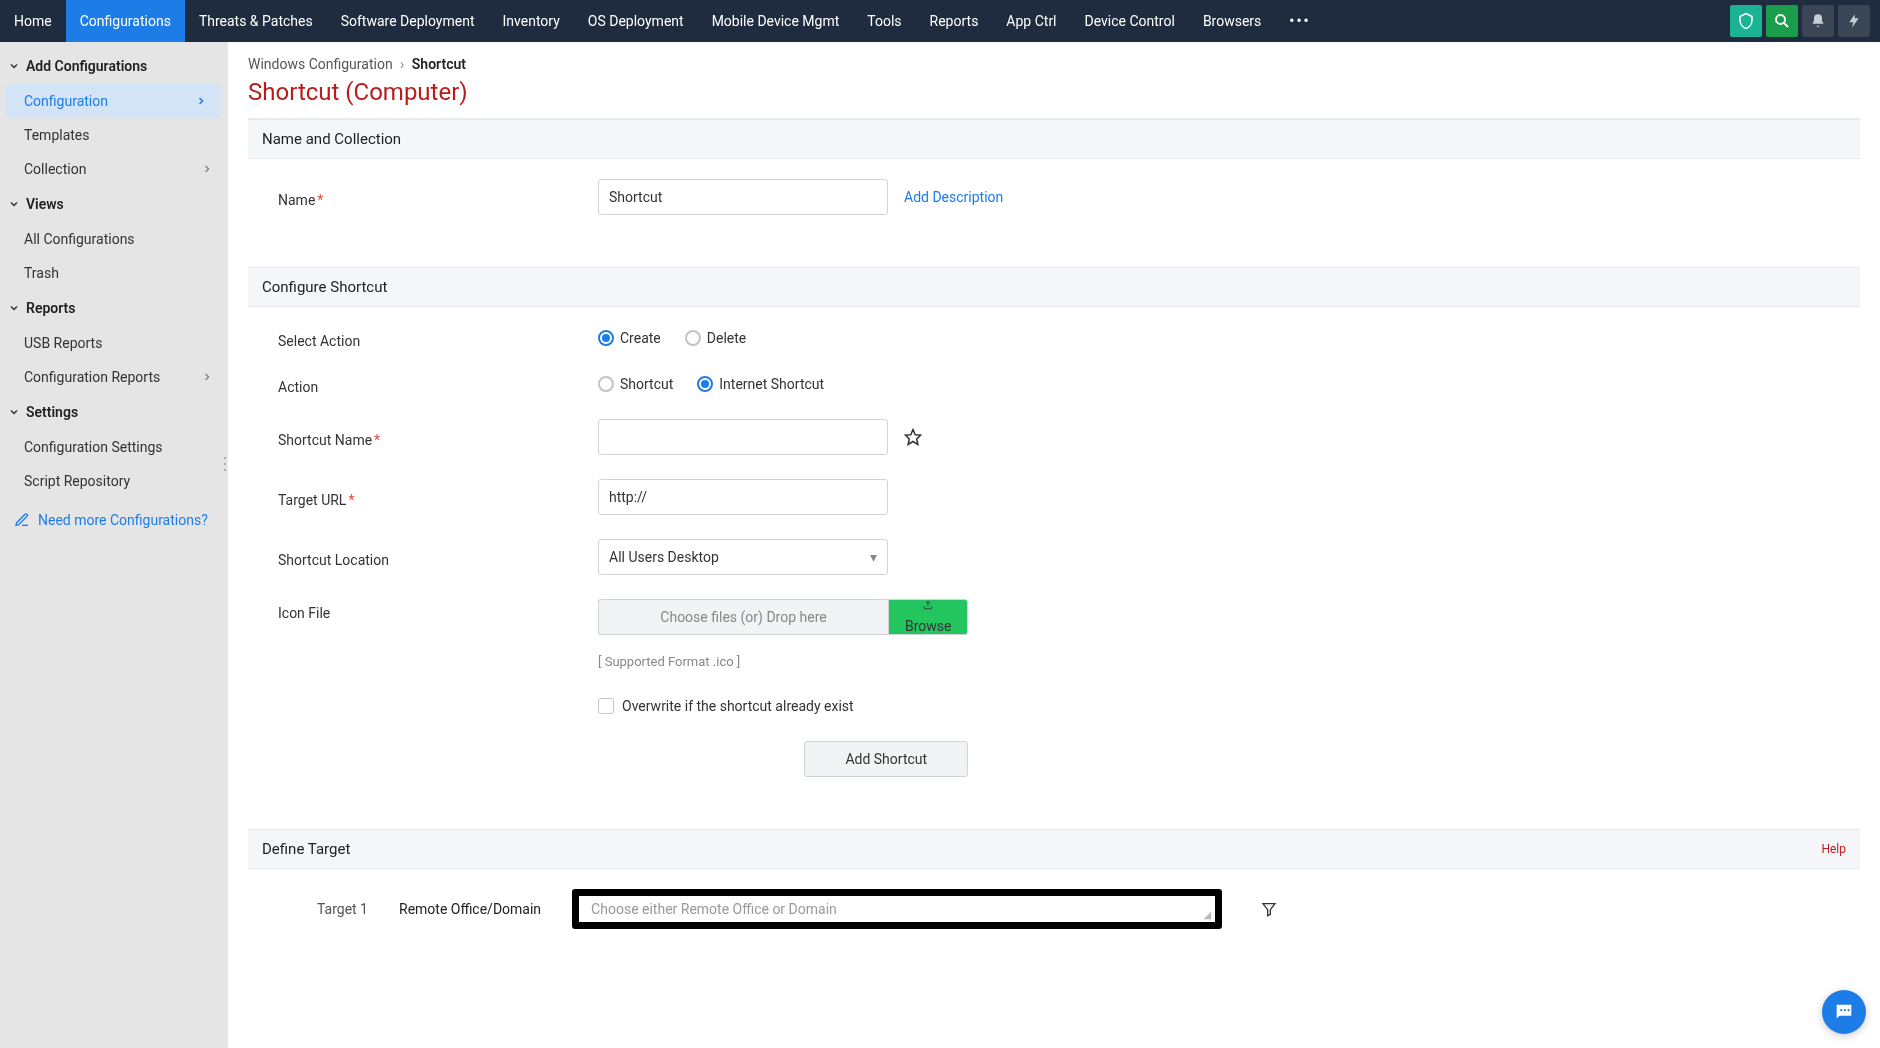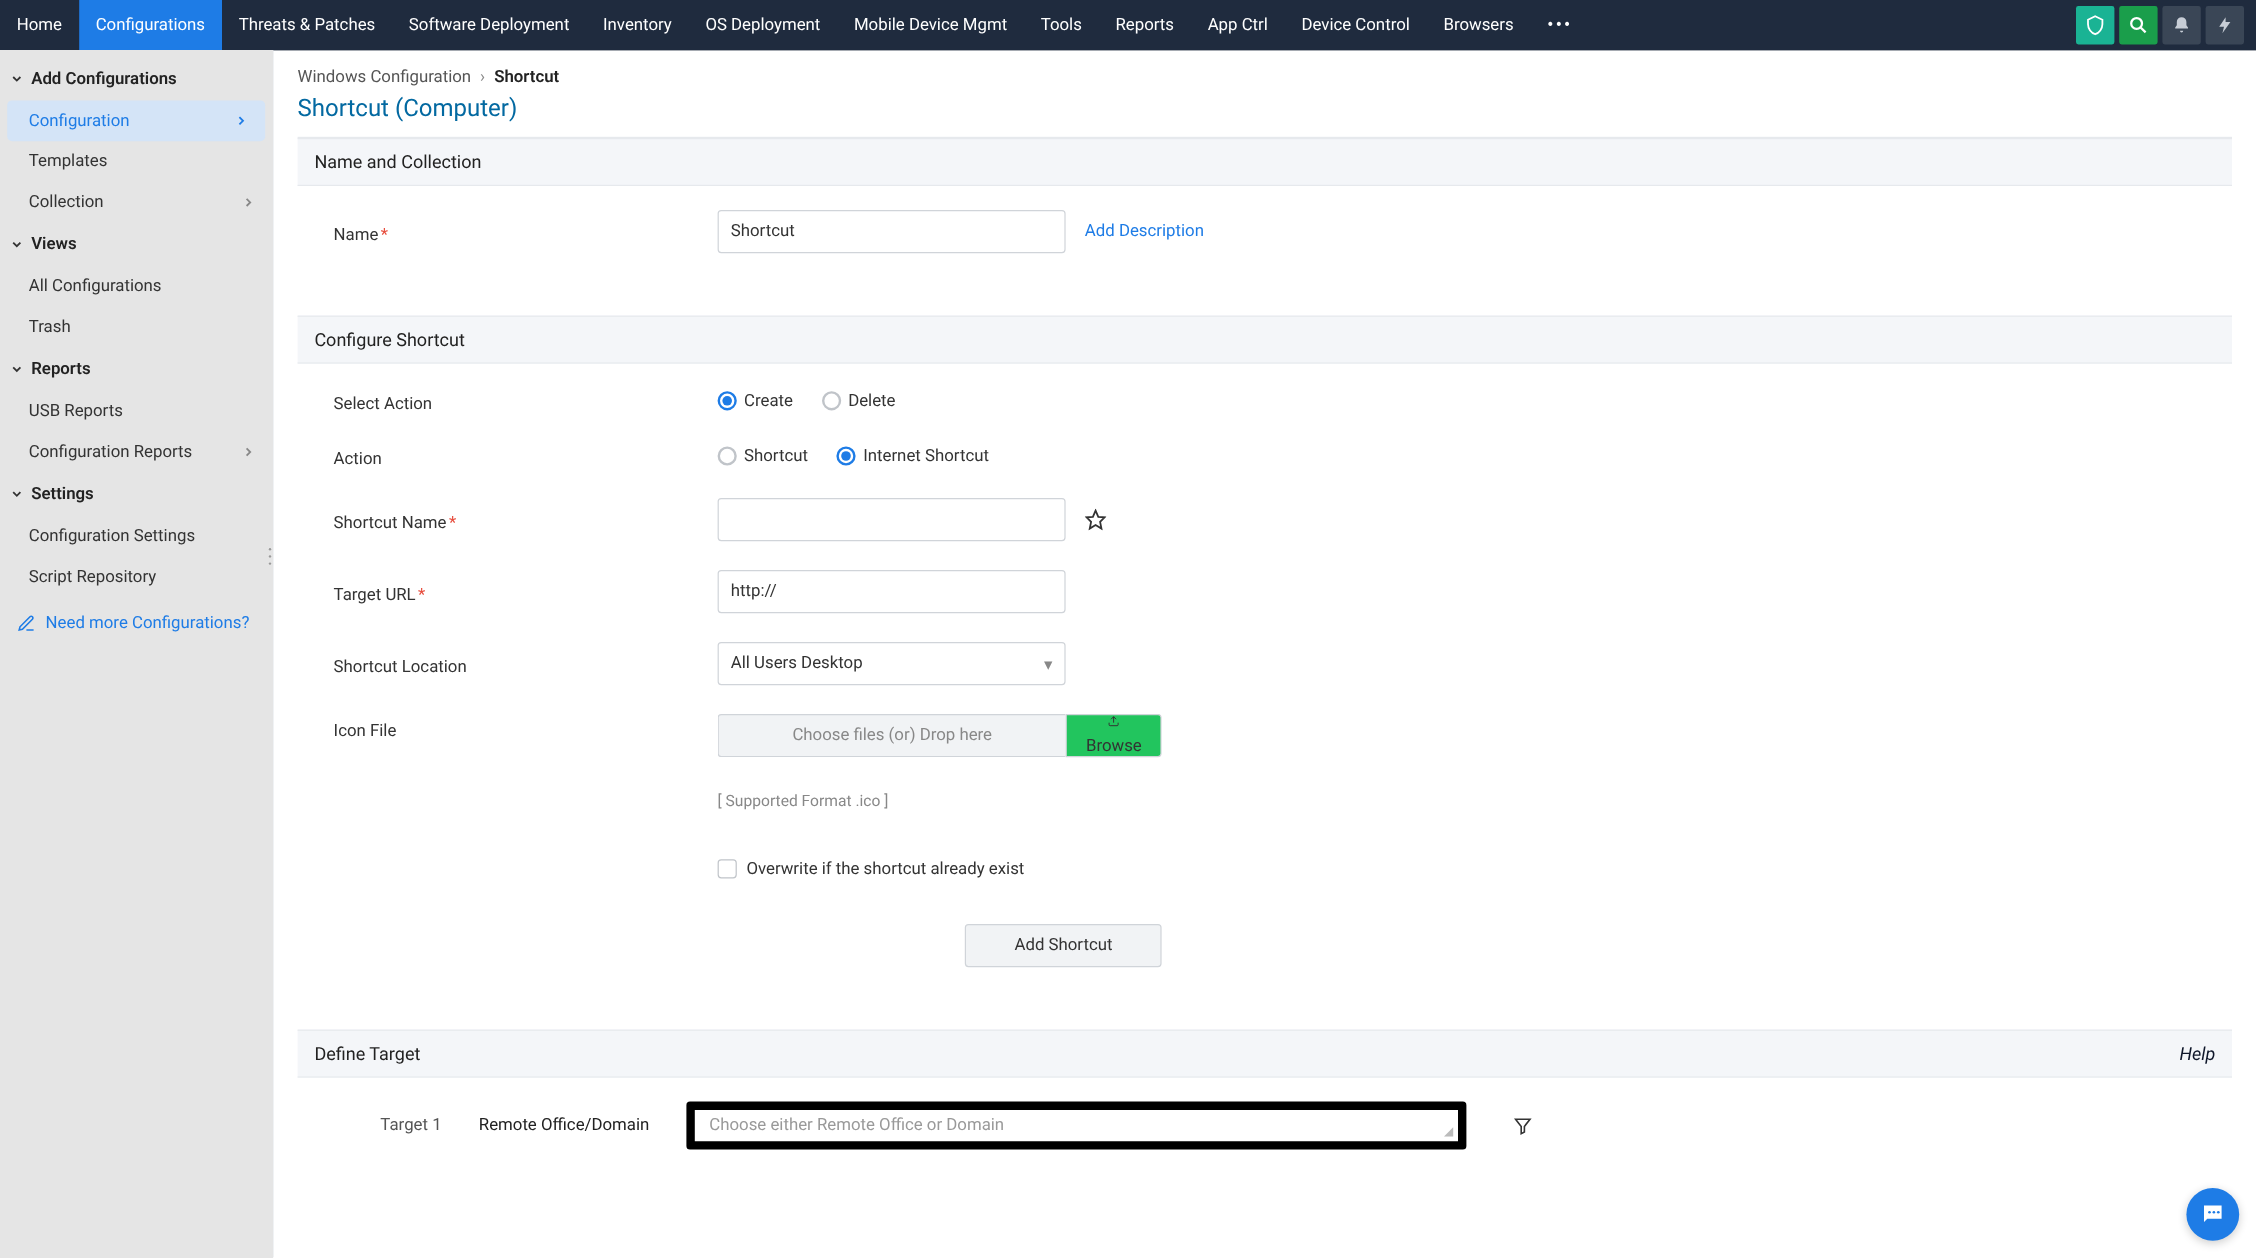--- a/index.html
+++ b/index.html
@@ -30,35 +30,35 @@
     .sidebar-item.selected .chev-right { stroke: #1e7ce6; }
     .sidebar-bottom-link { display: flex; align-items: flex-start; gap: 8px; padding: 14px 14px; color: #1e7ce6; cursor: pointer; }
     .sidebar-bottom-link svg { stroke: #1e7ce6; }
     .sidebar-handle { position: absolute; right: -6px; top: 410px; width: 12px; height: 24px; cursor: ew-resize; display: flex; align-items: center; justify-content: center; color: #888; }
 
     
     .content { flex: 1; overflow-y: auto; padding: 14px 20px 60px 20px; position: relative; }
     .breadcrumb { font-size: 14px; color: #555; margin-bottom: 6px; }
     .breadcrumb .sep { margin: 0 4px; color: #888; }
     .breadcrumb .current { font-weight: 600; color: #222; }
-    .page-title { font-size: 20px; font-weight: 400; color: #0369a1; margin-bottom: 12px; }
+    .page-title { font-size: 24px; font-weight: 400; color: #b91c1c; margin-bottom: 12px; }
     .divider { height: 1px; background: #e6e9ed; margin-bottom: 0; }
 
     
     .section-header { background: #f4f6f9; padding: 10px 14px; font-size: 15px; color: #222; border-bottom: 1px solid #e6e9ed; border-top: 1px solid #e6e9ed; display: flex; align-items: center; justify-content: space-between; }
-    .section-header .help-link { color: #0f172a; cursor: pointer; font-size: 15px; font-style: italic; }
+    .section-header .help-link { color: #b91c1c; cursor: pointer; font-size: 12px; }
     .section-body { padding: 20px 30px 28px 30px; }
 
     
     .form-row { display: flex; align-items: center; margin-bottom: 24px; }
     .form-row.top { align-items: flex-start; }
     .form-label { width: 320px; font-size: 14px; color: #333; padding-top: 6px; }
     .req { color: #e74c3c; margin-left: 2px; }
     .form-control-wrap { display: flex; align-items: center; gap: 16px; }
-    .form-control-col { display: flex; flex-direction: column; gap: 20px; }
+    .form-control-col { display: flex; flex-direction: column; gap: 9px; }
     input[type="text"].tbox { width: 290px; height: 36px; padding: 0 10px; border: 1px solid #d0d4d9; border-radius: 3px; font-size: 14px; color: #333; }
     input[type="text"].tbox::placeholder { color: #888; }
     .add-desc { color: #1e7ce6; cursor: pointer; }
 
     
     .radio-group { display: flex; align-items: center; gap: 24px; }
     .radio-opt { display: flex; align-items: center; gap: 6px; cursor: pointer; }
     .radio-circle { width: 16px; height: 16px; border-radius: 50%; border: 2px solid #c0c4c9; display: inline-flex; align-items: center; justify-content: center; }
     .radio-circle.checked { border-color: #1e7ce6; }
     .radio-circle.checked::after { content: ""; width: 8px; height: 8px; border-radius: 50%; background: #1e7ce6; }

